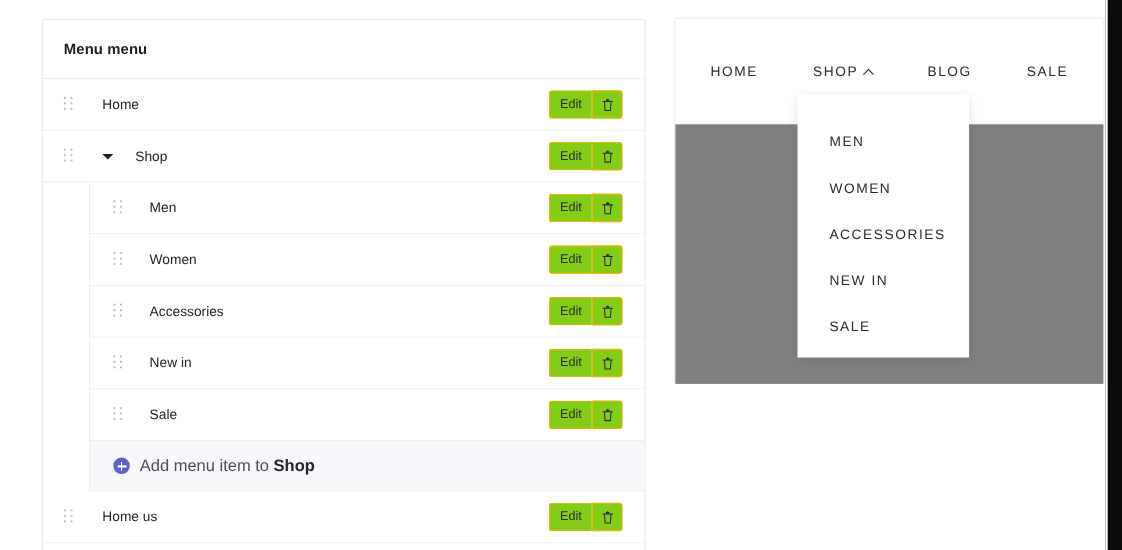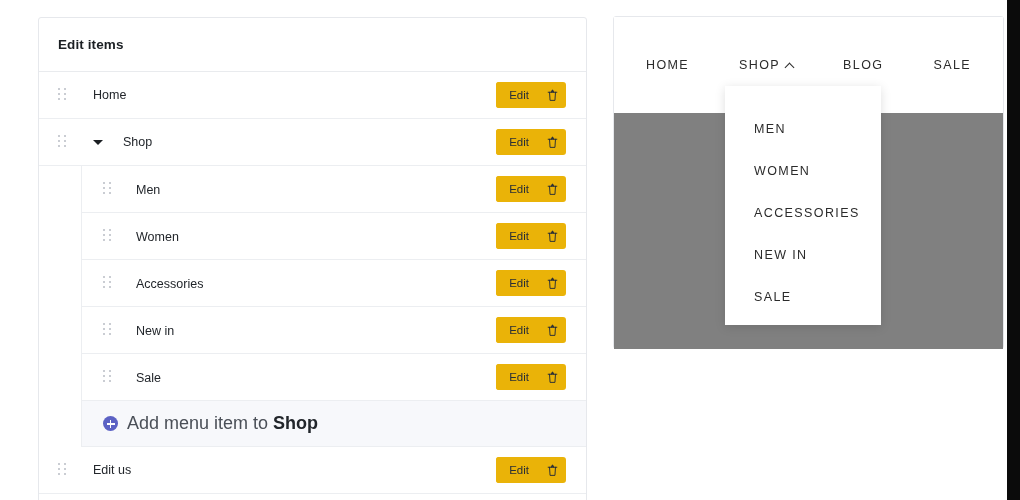--- a/index.html
+++ b/index.html
@@ -91,34 +91,34 @@
     width: 15px; height: 15px; border-radius: 50%;
     background: #5c62c4;
     position: relative; flex: none;
   }
   .plus-icon::before, .plus-icon::after {
     content:""; position:absolute; background:#fff;
   }
   .plus-icon::before { left:3.5px; top:7px; width:8px; height:1.6px; }
   .plus-icon::after  { top:3.5px; left:6.7px; height:8px; width:1.6px; }
   .add-row .add-text {
-    margin-left: 9px; font-size: 18px; color: #4a4f57;
+    margin-left: 9px; font-size: 15px; color: #4a4f57;
   }
   .add-row .add-text b { color:#22262b; font-weight:bold; }
 
   
   .actions {
     position: absolute; right: 20px; top: 50%;
     transform: translateY(-50%);
     display: flex;
   }
   .btn {
     height: 26px;
-    border: 4px solid #eab308;
-    background: #eab308;
+    border: 1px solid #eab308;
+    background: #84cc16;
     display: flex; align-items: center; justify-content: center;
     font-size: 11.5px; color: #2a2f36;
     cursor: pointer;
   }
   .btn-edit {
     padding: 0 9px;
     border-radius: 3px 0 0 3px;
     border-right: none;
   }
   .btn-del {
@@ -185,21 +185,21 @@
   }
 </style>
 </head>
 <body>
 
 <div id="root">
 
   <div class="card" id="menu-card">
 
     <div class="card-header">
-      <span class="title">Edit items</span>
+      <span class="title">Menu menu</span>
     </div>
 
     <div class="row lvl1">
       <span class="drag-handle">
         <i></i>
           <i></i>
           <i></i>
           <i></i>
           <i></i>
           <i></i>
@@ -368,21 +368,21 @@
     <div class="row lvl1">
       <span class="drag-handle">
         <i></i>
           <i></i>
           <i></i>
           <i></i>
           <i></i>
           <i></i>
       </span>
       <span class="label-wrap">
-        <span class="label">Edit us</span>
+        <span class="label">Home us</span>
       </span>
       <span class="actions">
         <button class="btn btn-edit">Edit</button>
         <button class="btn btn-del">
           <svg class="trash" width="13" height="13" viewBox="0 0 24 24" fill="none" stroke="#2a2f36" stroke-width="1.8" stroke-linecap="round">
             <path d="M4 6h16M10 6V3.5h4V6M6.5 6l1 15h9l1-15"></path>
               <path d="M12 2v3"></path>
           </svg>
         </button>
       </span>

